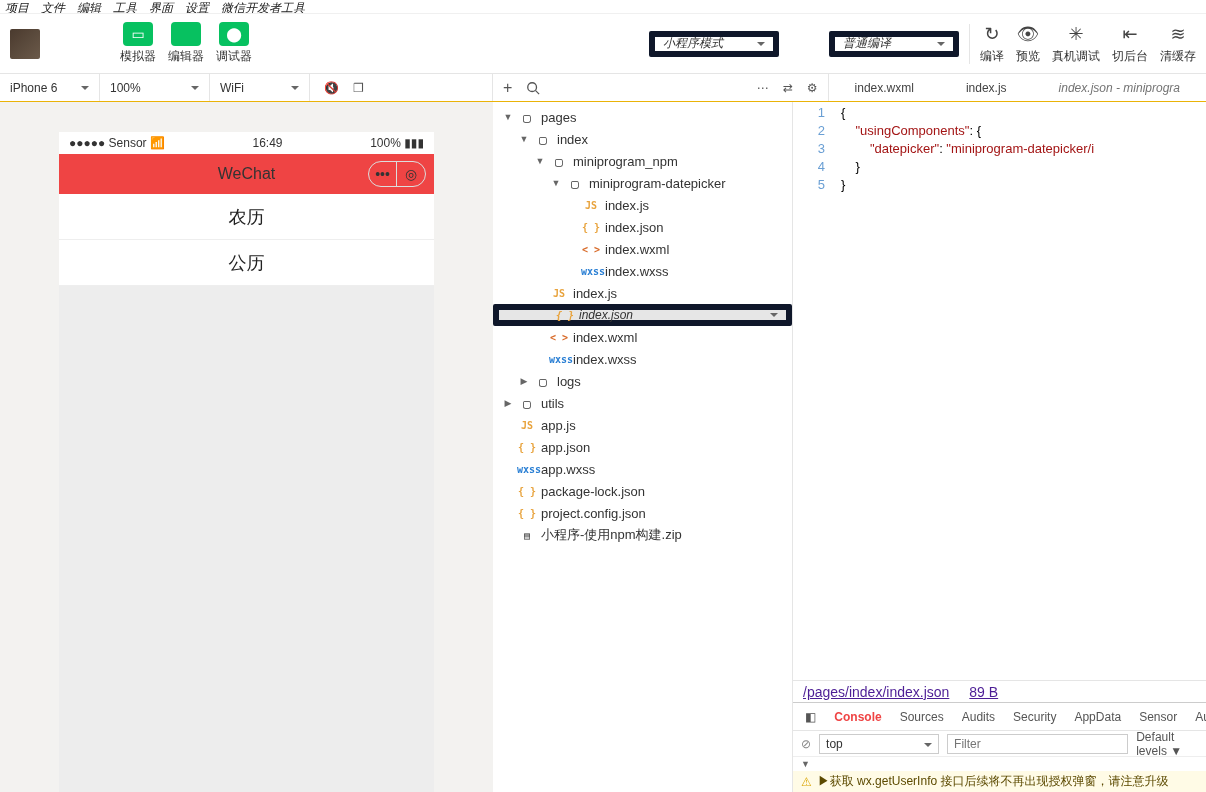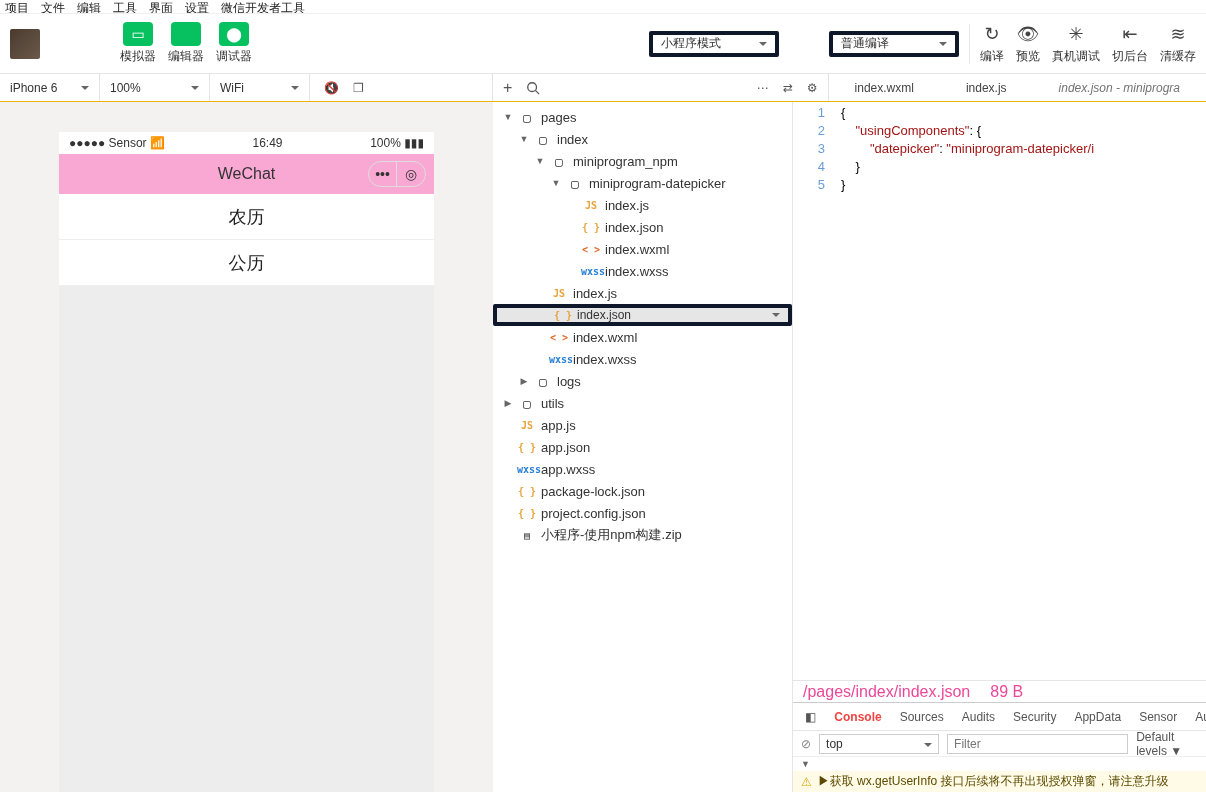--- a/index.html
+++ b/index.html
@@ -1,48 +1,48 @@
 <!DOCTYPE html>
 <html><head>
 <meta charset="utf-8">
 <style>
 * { box-sizing: border-box; margin: 0; padding: 0; font-family: -apple-system, "Segoe UI", Arial, sans-serif; }
 body { width: 1206px; height: 792px; overflow: hidden; background: #fff; font-size: 12px; color: #333; }
 
 
 .menubar { height: 14px; background: #fff; padding: 0 5px; display: flex; gap: 12px; font-size: 12px; color: #222; border-bottom: 1px solid #f0f0f0; overflow: hidden; }
-.menubar span { cursor: default; }
+.menubar span { cursor: default; font-style: italic; }
 
 
 .toolbar { height: 60px; display: flex; align-items: center; padding: 0 10px; border-bottom: 1px solid #e5e5e5; gap: 10px; }
 .avatar { width: 30px; height: 30px; background: linear-gradient(135deg,#4a3a2e,#6b5a4a); border-radius: 2px; }
 .tb-group { display: flex; gap: 12px; }
 .tb-btn { display: flex; flex-direction: column; align-items: center; gap: 2px; font-size: 12px; color: #333; cursor: pointer; }
 .tb-btn .ic { width: 30px; height: 24px; background: #07c160; border-radius: 4px; display: flex; align-items: center; justify-content: center; color: #fff; font-size: 14px; }
 .tb-btn.plain .ic { background: transparent; color: #444; font-size: 18px; width: 24px; }
 .spacer { flex: 1; }
-.sel { height: 26px; border: 4px solid #0f172a; border-radius: 2px; background: #fff; padding: 0 24px 0 8px; font-size: 12px; display: flex; align-items: center; position: relative; min-width: 130px; cursor: pointer; }
+.sel { height: 26px; border: 6px solid #0f172a; border-radius: 2px; background: #fff; padding: 0 24px 0 8px; font-size: 12px; display: flex; align-items: center; position: relative; min-width: 130px; cursor: pointer; font-style: italic; }
 .sel::after { content: ""; position: absolute; right: 8px; top: 50%; border: 4px solid transparent; border-top-color: #666; transform: translateY(-2px); }
 .vline { width: 1px; height: 40px; background: #e5e5e5; }
 
 
 .devbar { height: 28px; border-bottom: 1px solid #eab308; display: flex; align-items: stretch; }
 .devcell { border-right: 1px solid #e5e5e5; display: flex; align-items: center; padding: 0 10px; font-size: 12px; position: relative; min-width: 100px; cursor: pointer; }
 .devcell .caret { margin-left: auto; border: 4px solid transparent; border-top-color: #666; transform: translateY(2px); }
 .devicons { margin-left: auto; display: flex; align-items: center; gap: 14px; padding: 0 14px; color: #555; border-right: 1px solid #e5e5e5; }
 .fpanel-top { flex: 1; display: flex; align-items: center; padding: 0 10px; gap: 14px; color: #555; border-right: 1px solid #e5e5e5; }
 .fpanel-top .r { margin-left: auto; display: flex; gap: 14px; }
 
 
 .main { display: flex; height: calc(792px - 14px - 60px - 28px); }
 .simcol { width: 493px; background: #f3f2f0; display: flex; justify-content: center; padding-top: 30px; }
 .phone { width: 375px; background: #ededed; }
 .pstatus { height: 22px; background: #fff; display: flex; align-items: center; padding: 0 10px; font-size: 12px; }
 .pstatus .mid { flex: 1; text-align: center; }
-.pnav { height: 40px; background: #f9a8d4; display: flex; align-items: center; justify-content: center; position: relative; font-size: 16px; }
+.pnav { height: 40px; background: #ef4444; display: flex; align-items: center; justify-content: center; position: relative; font-size: 16px; }
 .pnav .capsule { position: absolute; right: 8px; display: flex; gap: 0; border: 1px solid #ddd; border-radius: 14px; overflow: hidden; }
 .pnav .capsule span { width: 28px; height: 24px; display: flex; align-items: center; justify-content: center; font-size: 14px; }
 .pnav .capsule span:first-child { border-right: 1px solid #ddd; }
 .listbtn { height: 46px; background: #fff; border-bottom: 1px solid #eee; display: flex; align-items: center; justify-content: center; font-size: 18px; color: #222; cursor: pointer; }
 
 .filecol { width: 300px; border-right: 1px solid #e5e5e5; display: flex; flex-direction: column; }
 .tree { flex: 1; overflow: auto; font-size: 13px; padding-top: 4px; }
 .tn { height: 22px; display: flex; align-items: center; gap: 4px; padding-right: 6px; cursor: pointer; white-space: nowrap; }
 .tn.sel { background: #e6e6e6; }
 .tn .arr { width: 10px; text-align: center; color: #666; font-size: 9px; }
@@ -57,21 +57,21 @@
 .codecol { flex: 1; display: flex; flex-direction: column; min-width: 0; }
 .tabs { height: 28px; display: flex; border-bottom: 1px solid #e5e5e5; font-size: 12px; overflow: hidden; }
 .tab { padding: 0 26px; display: flex; align-items: center; color: #444; cursor: pointer; white-space: nowrap; }
 .tab.it { font-style: italic; color: #737373; }
 .editor { flex: 1; display: flex; font-family: Consolas, monospace; font-size: 13px; overflow: hidden; }
 .gut { width: 40px; text-align: right; color: #6a9fd4; padding: 2px 8px 0 0; line-height: 18px; }
 .code { flex: 1; padding: 2px 0 0 8px; line-height: 18px; white-space: pre; overflow: hidden; }
 .s-key { color: #a31515; }
 .s-str { color: #a31515; }
 .s-pun { color: #000; }
-.statusline { height: 22px; border-top: 1px solid #e5e5e5; display: flex; align-items: center; padding: 0 10px; font-size: 16px; color: #ec4899; gap: 20px; }
+.statusline { height: 22px; border-top: 1px solid #e5e5e5; display: flex; align-items: center; padding: 0 10px; font-size: 14px; color: #4c1d95; gap: 20px; text-decoration: underline; }
 
 
 .devtools { border-top: 1px solid #ccc; }
 .dt-tabs { height: 28px; display: flex; align-items: center; gap: 18px; padding: 0 12px; font-size: 12px; border-bottom: 1px solid #e5e5e5; color: #555; }
 .dt-tabs .active { color: #ef4444; font-weight: 700; }
 .dt-filter { height: 26px; display: flex; align-items: center; gap: 8px; padding: 0 8px; border-bottom: 1px solid #eee; }
 .dt-filter .fsel { border: 1px solid #ccc; height: 20px; padding: 0 22px 0 6px; font-size: 12px; display: flex; align-items: center; position: relative; min-width: 120px; }
 .dt-filter .fsel::after { content: ""; position: absolute; right: 6px; border: 4px solid transparent; border-top-color: #666; transform: translateY(3px); }
 .dt-filter input { border: 1px solid #ccc; height: 20px; padding: 0 6px; font-size: 12px; width: 250px; }
 .dt-log { font-family: Consolas, monospace; font-size: 12px; }

